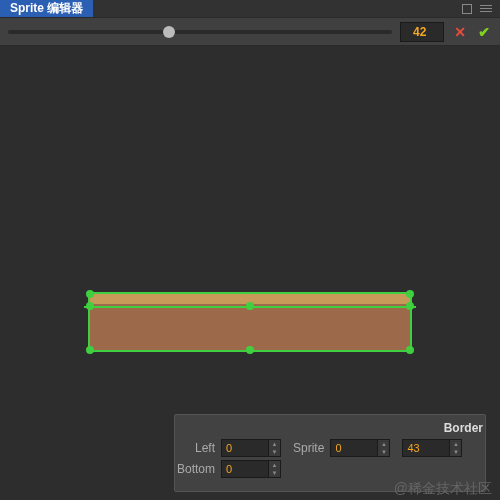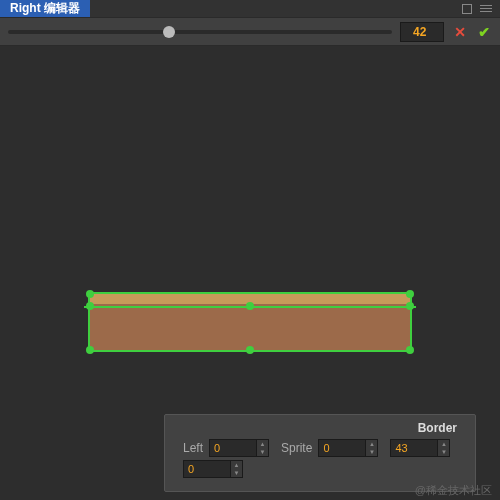--- a/index.html
+++ b/index.html
@@ -114,28 +114,28 @@
   .handle {
     position: absolute;
     width: 8px; height: 8px;
     background: #3fcf3f;
     border-radius: 50%;
     transform: translate(-50%, -50%);
   }
 
   .border-panel {
     position: absolute;
-    right: 24px;
+    right: 14px;
     bottom: 8px;
     width: 312px;
     height: 78px;
     background: rgba(70,70,70,0.85);
     border: 1px solid #555;
     border-radius: 2px;
-    padding: 6px 18px;
+    padding: 6px 2px;
   }
   .border-title {
     text-align: right;
     color: #ddd;
     font-weight: bold;
     font-size: 12px;
     margin-bottom: 4px;
   }
   .border-grid {
     display: grid;
@@ -179,30 +179,30 @@
     display: flex;
     align-items: center;
     justify-content: center;
     font-size: 6px;
     color: #888;
   }
   .watermark {
     position: absolute;
     right: 8px;
     bottom: 2px;
-    font-size: 11px;
+    font-size: 14px;
     color: #666;
   }
 </style>
 </head>
 <body>
 
 <div class="titlebar">
   <div class="title-tab">
-    <span>Right 编辑器</span>
+    <span>Sprite 编辑器</span>
   </div>
   <div class="title-spacer"></div>
   <div class="title-icons">
     <span class="ico-box"></span>
     <span class="ico-menu">
         <span></span>
         <span></span>
         <span></span>
       </span>
   </div>
@@ -258,20 +258,21 @@
       <div class="bfield">
         <div class="num-input">
           <span>43</span>
           <div class="stepper">
               <div>▲</div>
               <div>▼</div>
             </div>
         </div>
       </div>
       <div class="bfield">
+        <label>Bottom</label>
         <div class="num-input">
           <span>0</span>
           <div class="stepper">
               <div>▲</div>
               <div>▼</div>
             </div>
         </div>
       </div>
     </div>
   </div>

